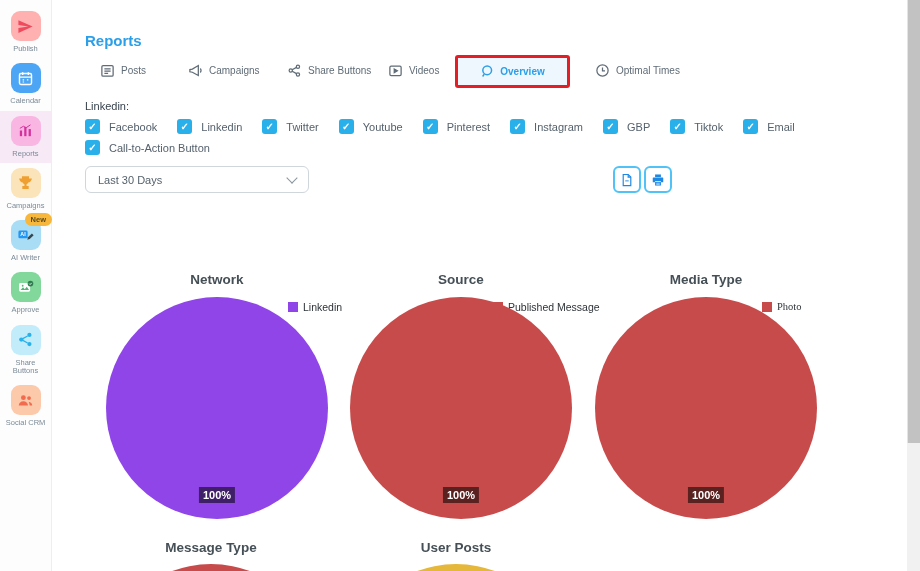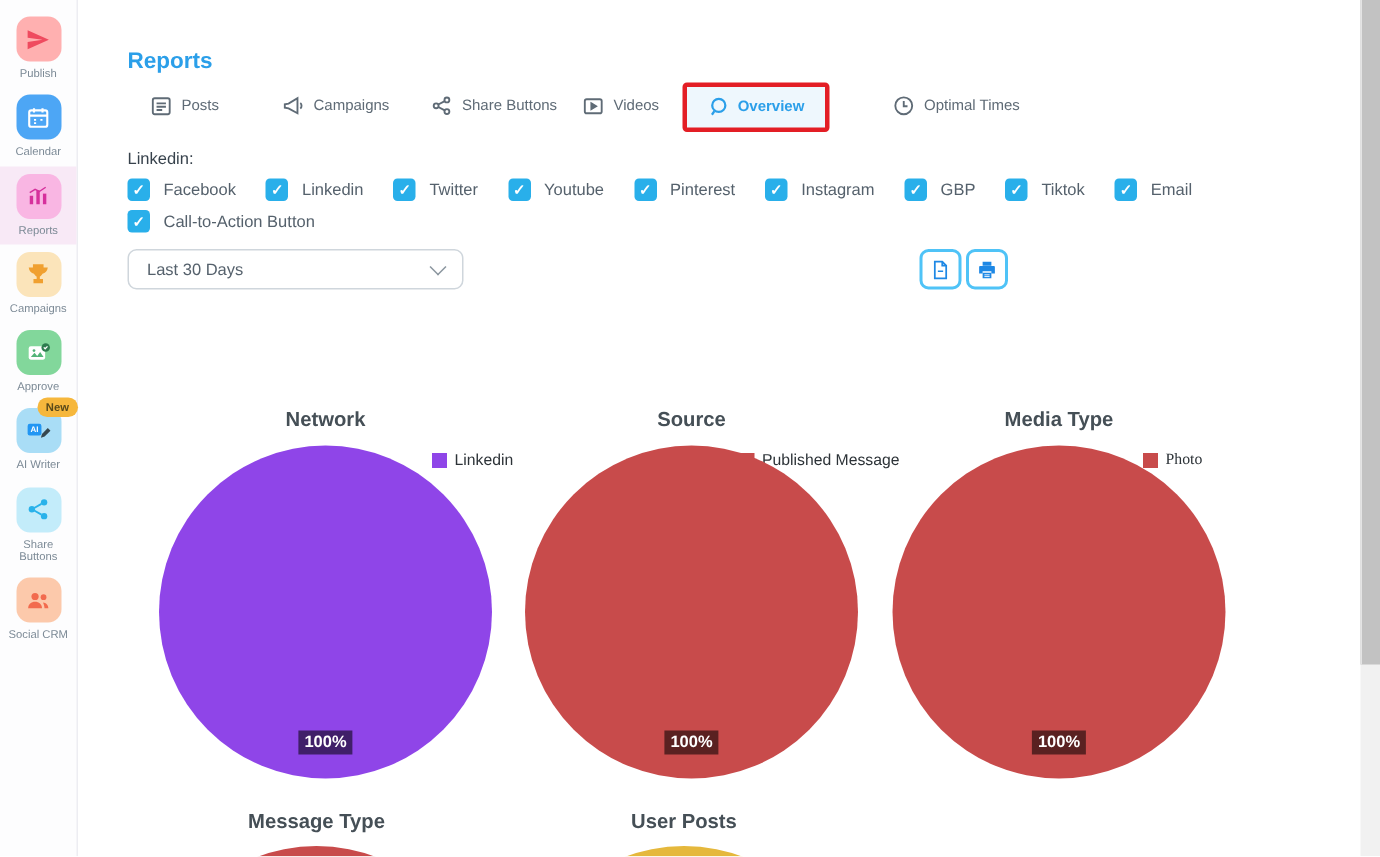--- a/index.html
+++ b/index.html
@@ -27,21 +27,21 @@
   .new-badge{position:absolute;top:-2px;right:-1px;background:#f6b73c;color:#5a4a1a;
              font-size:7.5px;font-weight:bold;padding:2px 6px;border-radius:8px;z-index:2;}
 
   
   .main{position:absolute;left:52px;top:0;right:13px;bottom:0;background:#fff;overflow:hidden;}
   .page-title{position:absolute;left:33px;top:22px;font-size:15px;font-weight:bold;color:#2b9fe9;}
 
   .tab{position:absolute;top:63px;display:flex;align-items:center;gap:6px;font-size:10px;
        color:#5f6b76;cursor:pointer;white-space:nowrap;}
   .tab svg{width:15px;height:15px;flex:0 0 auto;}
-  .tab-overview{top:55px;left:403px;width:98px;height:33px;justify-content:center;
+  .tab-overview{top:55px;left:403px;width:115px;height:33px;justify-content:center;
                 background:#eef7fd;border:3px solid #e31e25;border-radius:3px;
                 box-sizing:border-box;color:#2b9fe9;font-weight:bold;gap:5px;}
 
   .network-label{position:absolute;left:33px;top:100px;font-size:11px;color:#37424c;}
   .cb-row{position:absolute;left:33px;display:flex;column-gap:20px;align-items:center;}
   .cb-row1{top:119px;}
   .cb-row2{top:140px;}
   .cb-item{display:flex;align-items:center;gap:9px;cursor:pointer;}
   .cb-box{width:15px;height:15px;border-radius:3px;background:#29afea;color:#fff;
           display:flex;align-items:center;justify-content:center;font-size:10px;font-weight:bold;}
@@ -113,43 +113,43 @@
     </div>
     <div class="side-item">
       <span class="side-icon ic-campaigns">
         <svg viewBox="0 0 24 24" fill="currentColor">
             <path d="M7 3h10v3.2h4c-.5 3.4-2.4 5.3-5 5.8-.8 1.4-1.7 2.3-2.5 2.6V17h3v4H7.5v-4h3v-2.4c-.8-.3-1.7-1.2-2.5-2.6-2.6-.5-4.5-2.4-5-5.8h4V3z"></path>
           </svg>
       </span>
       <span class="side-label">Campaigns</span>
     </div>
     <div class="side-item">
+      <span class="new-badge">New</span>
+      <span class="side-icon ic-ai">
+        <svg viewBox="0 0 24 24">
+            <rect x="2" y="5" width="13" height="11" rx="2" fill="#2196f3"></rect>
+            <text x="8.5" y="13" font-size="7.5" fill="#ffffff" text-anchor="middle" font-weight="bold" font-family="Liberation Sans, sans-serif">AI</text>
+            <path d="M15.5 14.5l5.5-5.5 2.5 2.5-5.5 5.5-3.5 1z" fill="#37474f"></path>
+          </svg>
+      </span>
+      <span class="side-label">AI Writer</span>
+    </div>
+    <div class="side-item">
       <span class="side-icon ic-approve">
         <svg viewBox="0 0 24 24">
             <rect x="3" y="5.5" width="15.5" height="12.5" rx="2" fill="#ffffff"></rect>
             <path d="M5 15.5l3.5-4 2.5 3 2.8-3.6 3.2 4.6H5z" fill="#52b478"></path>
             <circle cx="8" cy="9.5" r="1.3" fill="#52b478"></circle>
             <circle cx="19" cy="6.5" r="4" fill="#2e7d4f"></circle>
             <path d="M17.2 6.5l1.3 1.3 2.2-2.3" stroke="#ffffff" stroke-width="1.2" fill="none"></path>
           </svg>
       </span>
       <span class="side-label">Approve</span>
     </div>
     <div class="side-item">
-      <span class="new-badge">New</span>
-      <span class="side-icon ic-ai">
-        <svg viewBox="0 0 24 24">
-            <rect x="2" y="5" width="13" height="11" rx="2" fill="#2196f3"></rect>
-            <text x="8.5" y="13" font-size="7.5" fill="#ffffff" text-anchor="middle" font-weight="bold" font-family="Liberation Sans, sans-serif">AI</text>
-            <path d="M15.5 14.5l5.5-5.5 2.5 2.5-5.5 5.5-3.5 1z" fill="#37474f"></path>
-          </svg>
-      </span>
-      <span class="side-label">AI Writer</span>
-    </div>
-    <div class="side-item">
       <span class="side-icon ic-share">
         <svg viewBox="0 0 24 24" fill="currentColor">
             <circle cx="6" cy="12" r="3"></circle>
             <circle cx="17.5" cy="5.5" r="3"></circle>
             <circle cx="17.5" cy="18.5" r="3"></circle>
             <path d="M8.2 10.8l6.8-3.8M8.2 13.2l6.8 3.8" stroke="currentColor" stroke-width="1.8"></path>
           </svg>
       </span>
       <span class="side-label">Share Buttons</span>
     </div>

